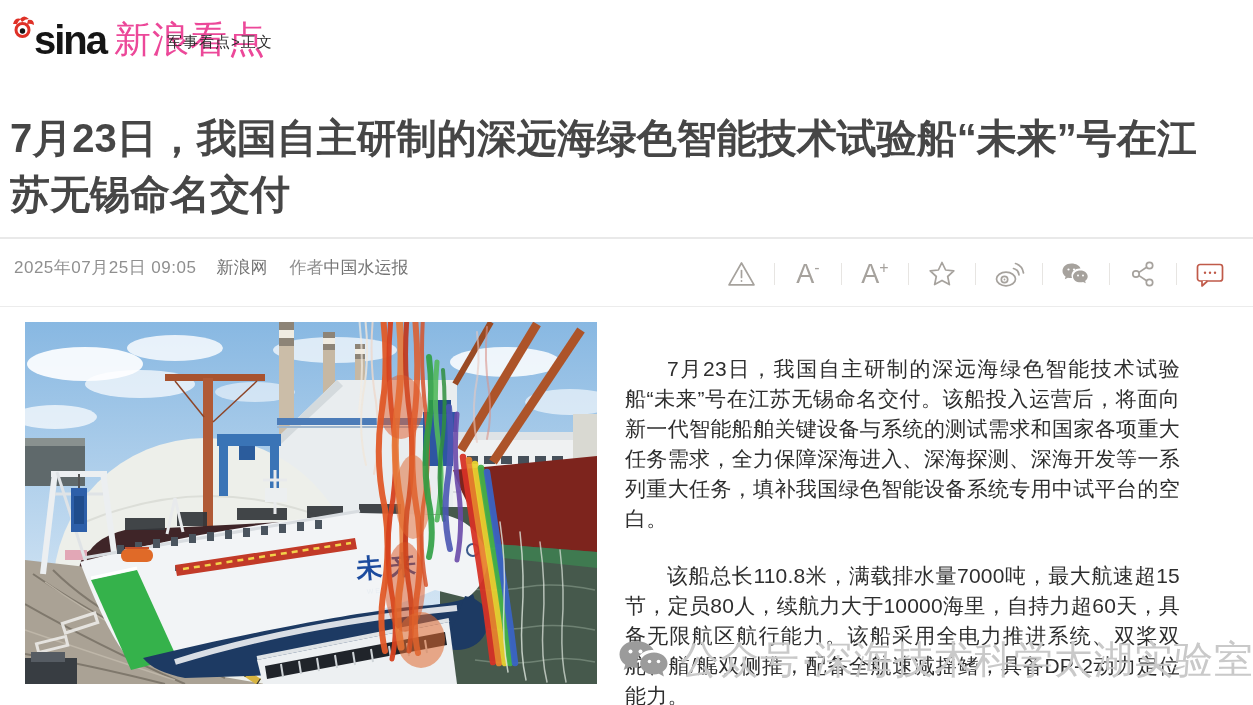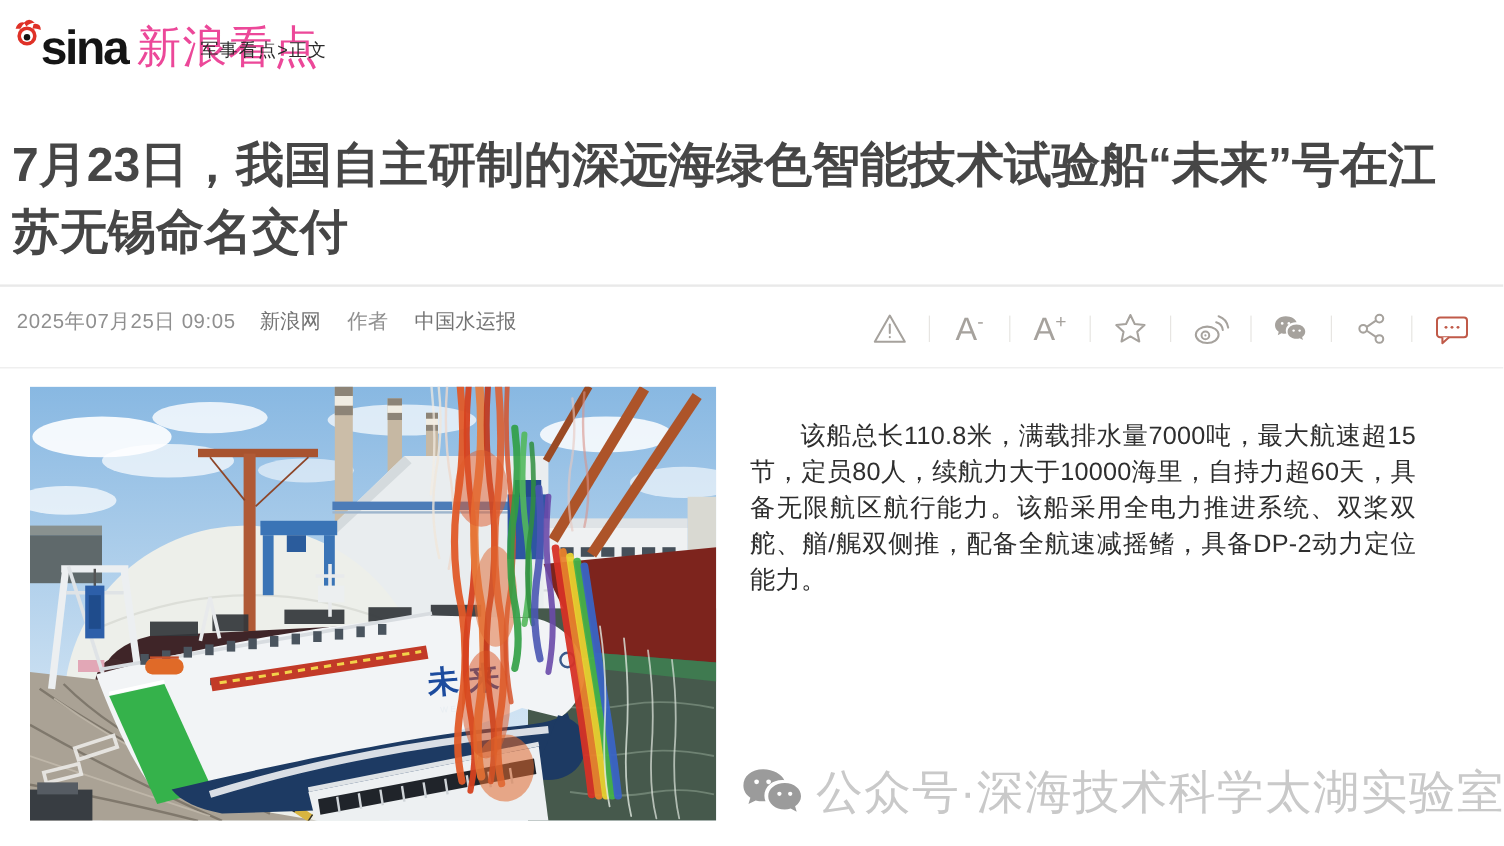--- a/index.html
+++ b/index.html
@@ -18,21 +18,21 @@
   .headline { position:absolute; left:10px; top:86px; width:1215px; font-size:40px; line-height:56px;
               font-weight:700; color:#464646; letter-spacing:0px;margin-top:24px; }
 
   .hr1 { position:absolute; left:0; top:237px; width:1253px; height:2px; background:#e9e9e9; }
   .hr2 { position:absolute; left:0; top:306px; width:1253px; height:1px; background:#ececec; }
 
   
   .meta { position:absolute; left:14px; top:256px; height:40px; display:flex; align-items:flex-start; font-size:17px; }
   .meta .date { color:#8f8f8f; margin-right:20px; letter-spacing:0.5px; }
   .meta .lnk { color:#737373; margin-right:22px; cursor:pointer; }
-  .meta .lbl { color:#8f8f8f; margin-right:22px; }
+  .meta .lbl { color:#8f8f8f; }
   .meta .lnk:last-child { margin-right:16px; }
 
   
   .toolbar { position:absolute; right:10px; top:252px; height:44px; display:flex; align-items:center; }
   .tb-btn { width:66px; height:40px; display:flex; align-items:center; justify-content:center; cursor:pointer; }
   .tb-sep { width:1px; height:22px; background:#e7e5e2; }
   .fontA { font-size:27px; color:#a6a29d; line-height:1; }
   .fontA .sup { font-size:16px; position:relative; top:-10px; margin-left:0px; }
 
   
@@ -382,20 +382,21 @@
         <path d="M495 210 q5 44 2 86 q-2 36 4 62" stroke="#dde6dd" stroke-width="1.5" opacity="0.8"></path>
         <path d="M515 220 q6 42 3 82 q-2 34 4 58" stroke="#e4eae2" stroke-width="1.5" opacity="0.7"></path>
         <path d="M535 228 q5 40 2 78 q-1 32 4 54" stroke="#dde6dd" stroke-width="1.5" opacity="0.7"></path>
         <path d="M452 10 q4 30 -2 60 q-3 28 2 50" stroke="#e8c8c0" stroke-width="2" opacity="0.6"></path>
         <path d="M462 5 q-3 34 2 64 q3 26 -2 48" stroke="#d8938a" stroke-width="2" opacity="0.6"></path>
       </g>
     </svg>
   </div>
 
   <div class="article-col">
+    <p class="p1">7月23日，我国自主研制的深远海绿色智能技术试验船“未来”号在江苏无锡命名交付。该船投入运营后，将面向新一代智能船舶关键设备与系统的测试需求和国家各项重大任务需求，全力保障深海进入、深海探测、深海开发等一系列重大任务，填补我国绿色智能设备系统专用中试平台的空白。</p>
     <p class="p2">该船总长110.8米，满载排水量7000吨，最大航速超15节，定员80人，续航力大于10000海里，自持力超60天，具备无限航区航行能力。该船采用全电力推进系统、双桨双舵、艏/艉双侧推，配备全航速减摇鳍，具备DP-2动力定位能力。</p>
   </div>
 
   <div class="watermark">
     <svg width="58" height="50" viewBox="0 0 58 50">
       <g fill="#9b9b9b">
         <path d="M20 4 C10 4 3.5 10 3.5 17.5 c0 4.2 2.2 7.8 5.8 10.2 l-1.6 5.4 6-3.1 c1.8 0.5 3.9 0.8 6.3 0.8 0.6 0 1.3 0 1.9-0.1 -0.6-1.5-0.9-3-0.9-4.6 0-7.4 6.6-13 14.8-13 0.6 0 1.2 0 1.8 0.1 C35.5 8.2 28.4 4 20 4 Z"></path>
         <path d="M38 15.5 c-8.1 0-13.8 5-13.8 11 0 6 5.7 11 13.8 11 1.7 0 3.4-0.3 4.9-0.8 l5 2.7 -1.3-4.6 c3-2 4.9-5 4.9-8.3 0-6-5.7-11-13.5-11 Z"></path>
       </g>
       <circle cx="14.5" cy="14.5" r="2" fill="#fff"></circle>

